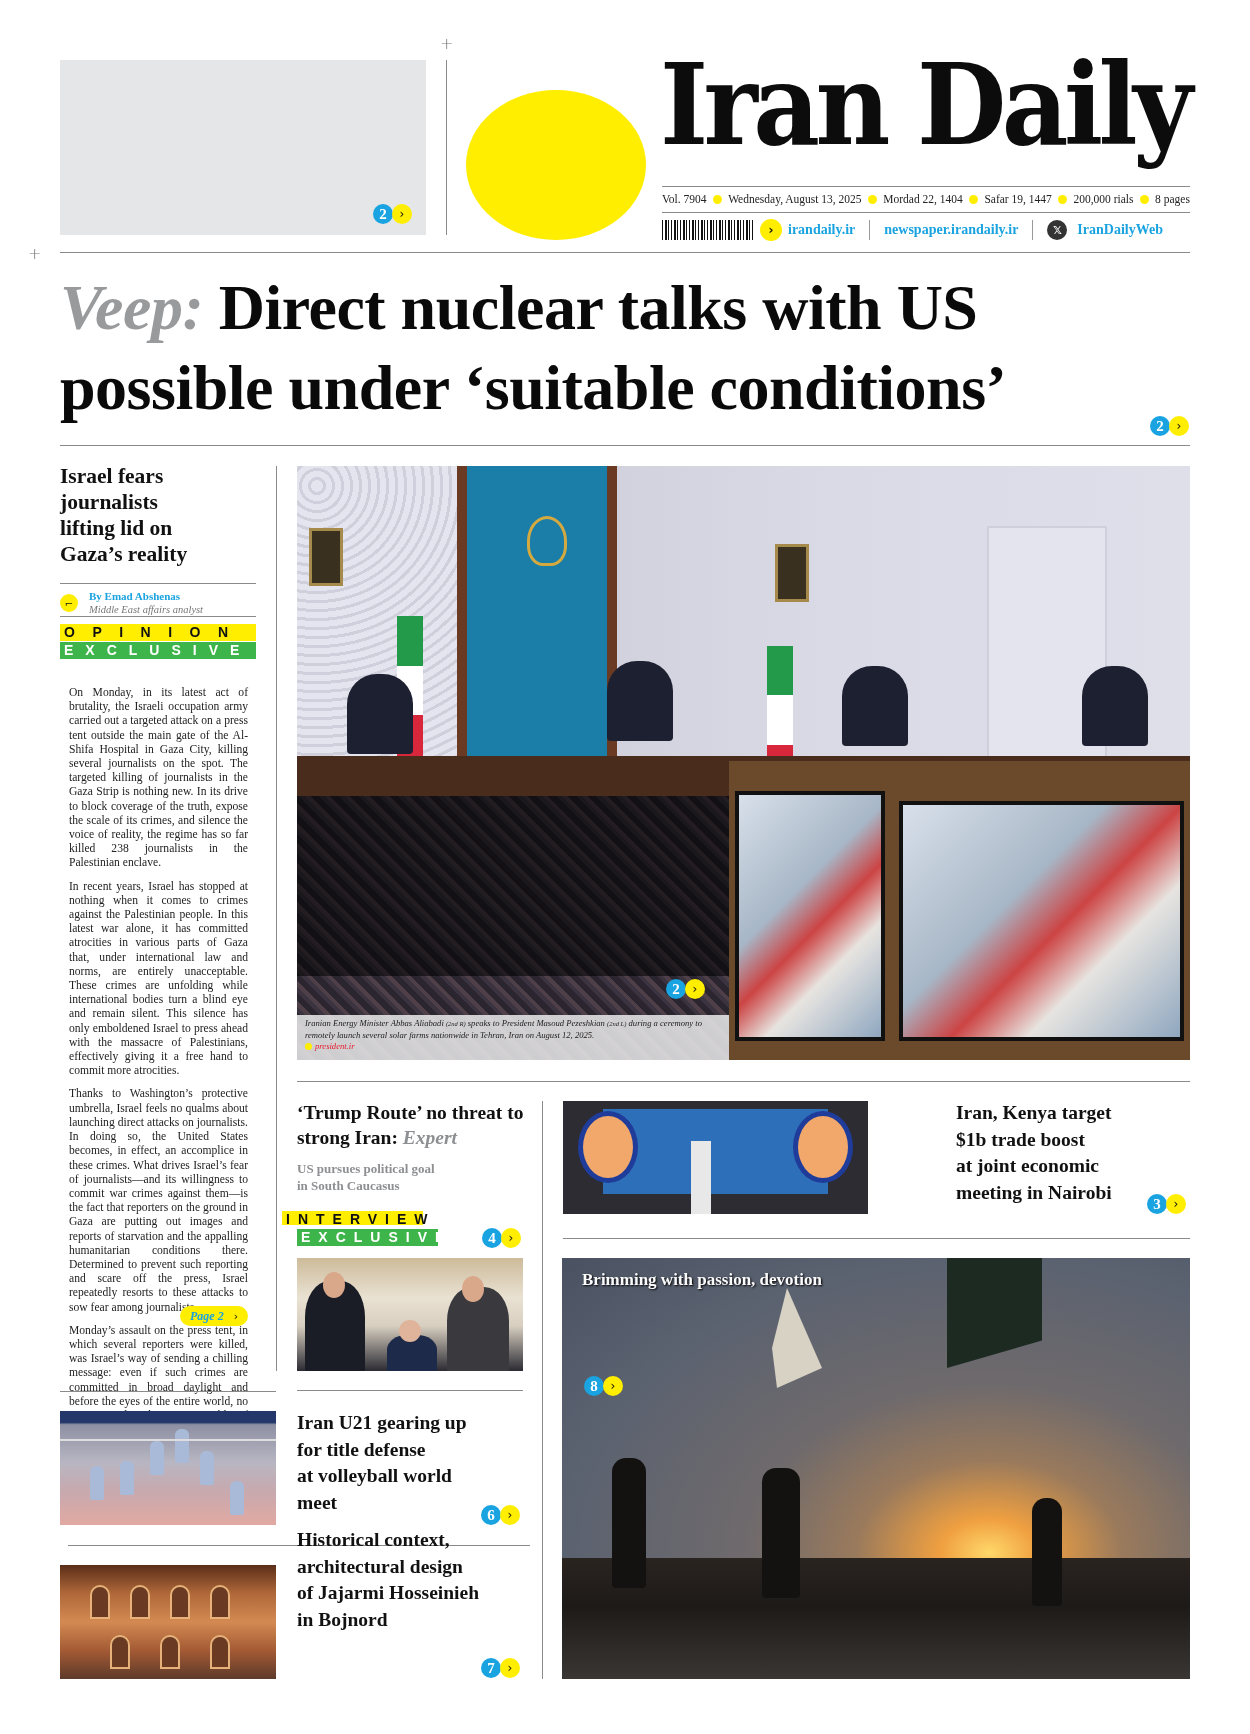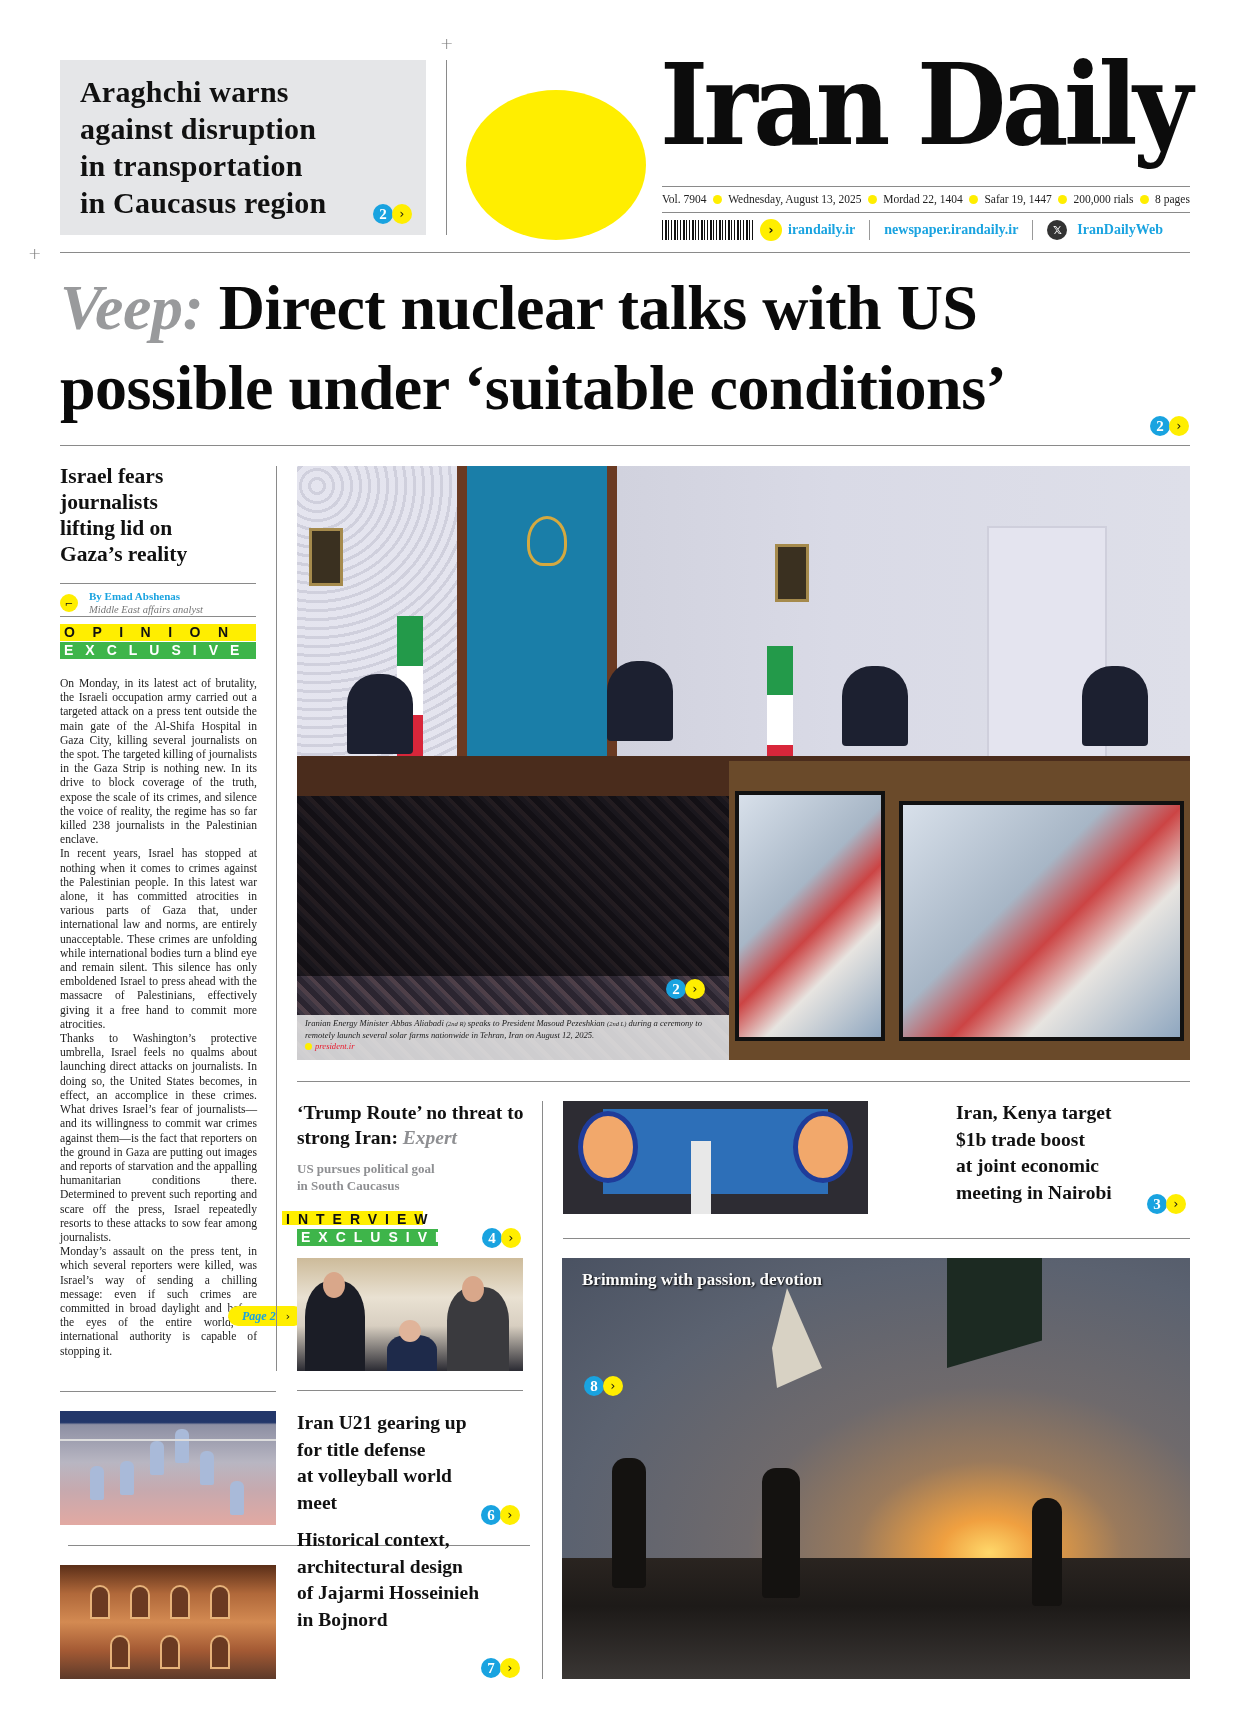--- a/index.html
+++ b/index.html
@@ -35,22 +35,22 @@
   
   .opinion-title { left: 60px; top: 463px; width: 200px; font-family: "Liberation Serif", serif; font-weight: bold; font-size: 21.5px; line-height: 26px; color: #111; white-space: pre-line; }
   .byline { left: 60px; top: 590px; width: 196px; height: 28px; }
   .byline .circ { position: absolute; left: 0; top: 4px; width: 18px; height: 18px; border-radius: 50%; background: #ffee00; font-size: 10px; display: flex; align-items: center; justify-content: center; font-family: "DejaVu Sans", sans-serif; }
   .byline .name { position: absolute; left: 29px; top: 0; font-family: "Liberation Serif", serif; font-weight: bold; font-size: 11px; color: #19a3e0; }
   .byline .role { position: absolute; left: 29px; top: 14px; font-family: "Liberation Serif", serif; font-style: italic; font-size: 10.5px; color: #777; }
   .tag { position: absolute; height: 17px; font-family: "Liberation Sans", sans-serif; font-weight: bold; font-size: 14px; line-height: 17px; display: flex; justify-content: space-between; padding: 0 4px; }
   .tag.yellow { background: #ffee00; color: #111; }
   .tag.green { background: #3eb54a; color: #ffffff; }
   .body-text { left: 60px; top: 677px; width: 197px; font-family: "Liberation Serif", serif; font-size: 11.6px; line-height: 14.2px; color: #222; text-align: justify; }
-  .body-text p { margin: 0; }
-  .page-pill { position: absolute; left: 180px; top: 1306px; width: 76px; height: 20px; border-radius: 10px; background: #ffee00; display: flex; align-items: center; justify-content: center; font-family: "Liberation Serif", serif; font-style: italic; font-weight: bold; font-size: 12px; color: #19a3e0; margin-left: 48px; }
+  .body-text p { margin: 9px; }
+  .page-pill { position: absolute; left: 180px; top: 1306px; width: 68px; height: 20px; border-radius: 10px; background: #ffee00; display: flex; align-items: center; justify-content: center; font-family: "Liberation Serif", serif; font-style: italic; font-weight: bold; font-size: 12px; color: #19a3e0; }
   .page-pill .chev { color: #111; font-style: normal; font-weight: normal; margin-left: 10px; font-family: "DejaVu Sans", sans-serif; font-size: 11px; }
 
   
   .main-photo { left: 297px; top: 466px; width: 893px; height: 594px; overflow: hidden;
     background:
       linear-gradient(180deg, rgba(0,0,0,0) 0%, rgba(0,0,0,0) 100%),
       linear-gradient(90deg, #d8d8e4 0%, #cfd0dc 30%, #d9dae6 60%, #dedfe9 100%); }
   .wall-l { position: absolute; left: 0; top: 0; width: 170px; height: 330px; background: repeating-radial-gradient(circle at 20px 20px, #e6e6f0 0 6px, #cfcfdc 6px 9px); opacity: 0.9; }
   .blue-panel { position: absolute; left: 160px; top: 0; width: 160px; height: 400px; background: #1a7ea8; border-left: 10px solid #6a3a22; border-right: 10px solid #6a3a22; }
   .emblem { position: absolute; left: 60px; top: 50px; width: 40px; height: 50px; border: 3px solid #d4a940; border-radius: 50% 50% 40% 40%; }
@@ -99,24 +99,20 @@
   .hist-photo { left: 60px; top: 1565px; width: 216px; height: 114px; background: linear-gradient(180deg, #5a2e18 0%, #b0683a 25%, #d38a52 50%, #a45a34 75%, #5d3a2a 100%); overflow: hidden; }
   .arch { position: absolute; width: 20px; height: 34px; border-radius: 10px 10px 0 0; background: #6b3a22; border: 2px solid #e6b27a; }
 </style>
 </head>
 <body>
 
 <span class="crop-mark" style="left:440px;top:36px;">+</span>
 <span class="crop-mark" style="left:28px;top:246px;">+</span>
 
 <div class="abs teaser-box">
-  <h2>Araghchi warns
-against disruption
-in transportation
-in Caucasus region</h2>
   <div class="badge" style="left:313px;top:144px;">
     <span class="num">2</span>
     <span class="arrow">›</span>
   </div>
 </div>
 <div class="rule" style="left:446px;top:60px;width:1px;height:175px;"></div>
 <div class="abs sun"></div>
 <div class="abs logo">Iran Daily</div>
 
 <div class="rule" style="left:662px;top:186px;width:528px;height:1px;"></div>

